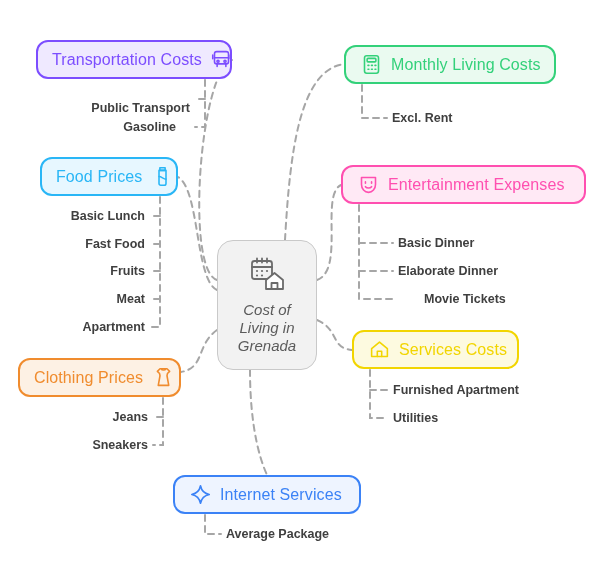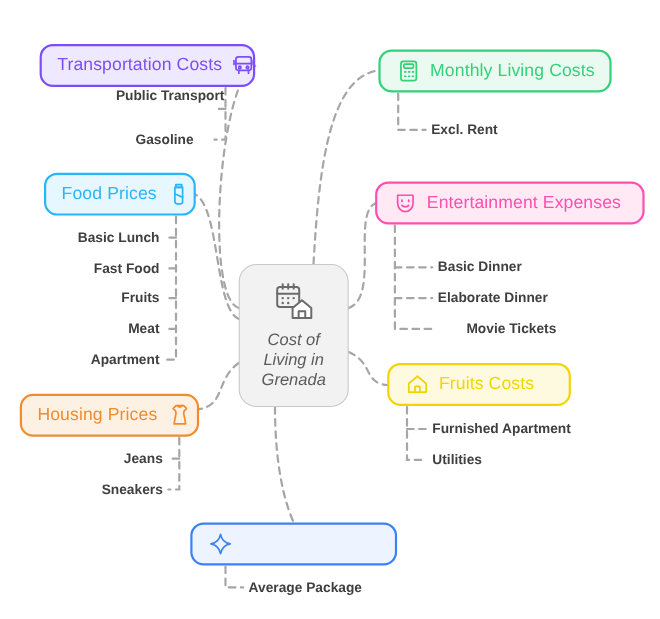--- a/index.html
+++ b/index.html
@@ -150,35 +150,36 @@
     <span class="icn">
       <svg width="21" height="21" viewBox="0 0 24 24" fill="none" stroke="currentColor" stroke-width="1.8" stroke-linecap="round" stroke-linejoin="round">
         <path d="M9 2 H15 V5 H9 Z"></path>
         <path d="M8 5 H16 V20 A2 2 0 0 1 14 22 H10 A2 2 0 0 1 8 20 Z"></path>
         <path d="M8 12 C11 12 13 15 16 15"></path>
       </svg>
     </span>
   </div>
 
   <div class="node icon-right" id="n-clothing-prices" style="left: 18px; top: 358px; width: 163px; height: 39px; border-color: rgb(240, 140, 46); background: rgb(253, 241, 228); color: rgb(240, 140, 46);">
-    <span class="label" style="color: rgb(240, 140, 46);">Housing Prices</span>
+    <span class="label" style="color: rgb(240, 140, 46);">Clothing Prices</span>
     <span class="icn">
       <svg width="21" height="21" viewBox="0 0 24 24" fill="none" stroke="currentColor" stroke-width="1.8" stroke-linecap="round" stroke-linejoin="round">
         <path d="M8 2 H16 L19 5 L16.5 7.5 L16 10 L18 21 H6 L8 10 L7.5 7.5 L5 5 Z"></path>
         <path d="M9.5 2 C10 4 14 4 14.5 2"></path>
       </svg>
     </span>
   </div>
 
   <div class="node" id="n-internet-services" style="left: 173px; top: 475px; width: 188px; height: 39px; border-color: rgb(59, 130, 246); background: rgb(238, 244, 255); color: rgb(59, 130, 246);">
     <span class="icn">
       <svg width="21" height="21" viewBox="0 0 24 24" fill="none" stroke="currentColor" stroke-width="1.8" stroke-linecap="round" stroke-linejoin="round">
         <path d="M12 2 C13 7 17 11 22 12 C17 13 13 17 12 22 C11 17 7 13 2 12 C7 11 11 7 12 2 Z"></path>
       </svg>
     </span>
+    <span class="label" style="color: rgb(59, 130, 246);">Internet Services</span>
   </div>
 
   <div class="node" id="n-monthly-living-costs" style="left: 344px; top: 45px; width: 212px; height: 39px; border-color: rgb(51, 209, 122); background: rgb(234, 250, 240); color: rgb(51, 209, 122);">
     <span class="icn">
       <svg width="21" height="21" viewBox="0 0 24 24" fill="none" stroke="currentColor" stroke-width="1.8" stroke-linecap="round" stroke-linejoin="round">
         <rect x="4" y="2" width="16" height="20" rx="2.5"></rect>
         <rect x="7" y="5" width="10" height="4" rx="1"></rect>
         <path d="M8 13 H9 M12 13 H13 M16 13 H17 M8 17.5 H9 M12 17.5 H13 M16 17.5 H17"></path>
       </svg>
     </span>
@@ -196,25 +197,25 @@
     <span class="label" style="color: rgb(255, 79, 176);">Entertainment Expenses</span>
   </div>
 
   <div class="node" id="n-housing-costs" style="left: 352px; top: 330px; width: 167px; height: 39px; border-color: rgb(242, 213, 0); background: rgb(253, 250, 224); color: rgb(242, 213, 0);">
     <span class="icn">
       <svg width="21" height="21" viewBox="0 0 24 24" fill="none" stroke="currentColor" stroke-width="1.8" stroke-linecap="round" stroke-linejoin="round">
         <path d="M3 11 L12 3.5 L21 11 V20 H3 Z"></path>
         <path d="M9.5 20 V14 H14.5 V20"></path>
       </svg>
     </span>
-    <span class="label" style="color: rgb(242, 213, 0);">Fruits Costs</span>
+    <span class="label" style="color: rgb(242, 213, 0);">Services Costs</span>
   </div>
 
   <div id="leaves">
-      <div class="sub right-align" style="left: 190px; top: 87px; margin-left: 14px;">Public Transport</div>
+      <div class="sub right-align" style="left: 190px; top: 108px;">Public Transport</div>
       <div class="sub right-align" style="left: 176px; top: 127px;">Gasoline</div>
       <div class="sub right-align" style="left: 145px; top: 216px;">Basic Lunch</div>
       <div class="sub right-align" style="left: 145px; top: 244px;">Fast Food</div>
       <div class="sub right-align" style="left: 145px; top: 271px;">Fruits</div>
       <div class="sub right-align" style="left: 145px; top: 299px;">Meat</div>
       <div class="sub right-align" style="left: 145px; top: 327px;">Apartment</div>
       <div class="sub right-align" style="left: 148px; top: 417px;">Jeans</div>
       <div class="sub right-align" style="left: 148px; top: 445px;">Sneakers</div>
       <div class="sub left-align" style="left: 226px; top: 534px;">Average Package</div>
       <div class="sub left-align" style="left: 392px; top: 118px;">Excl. Rent</div>

